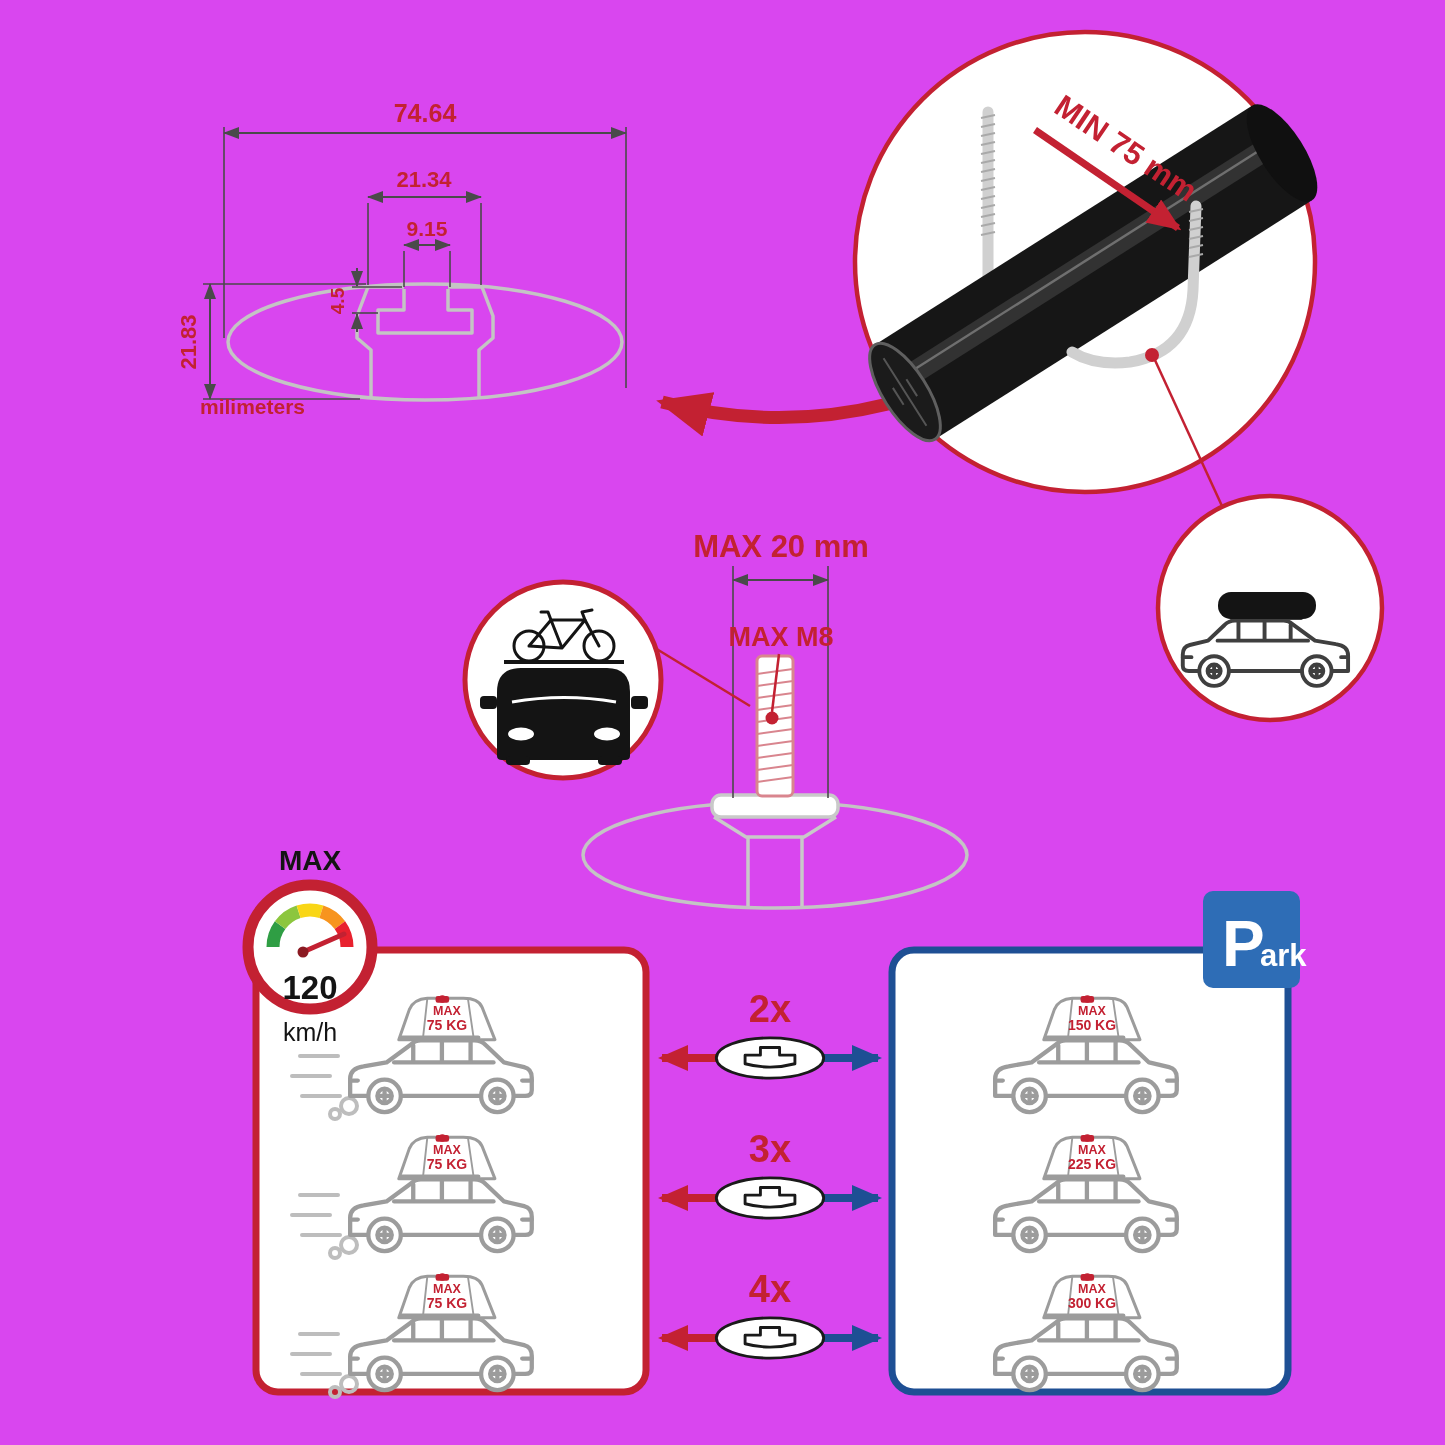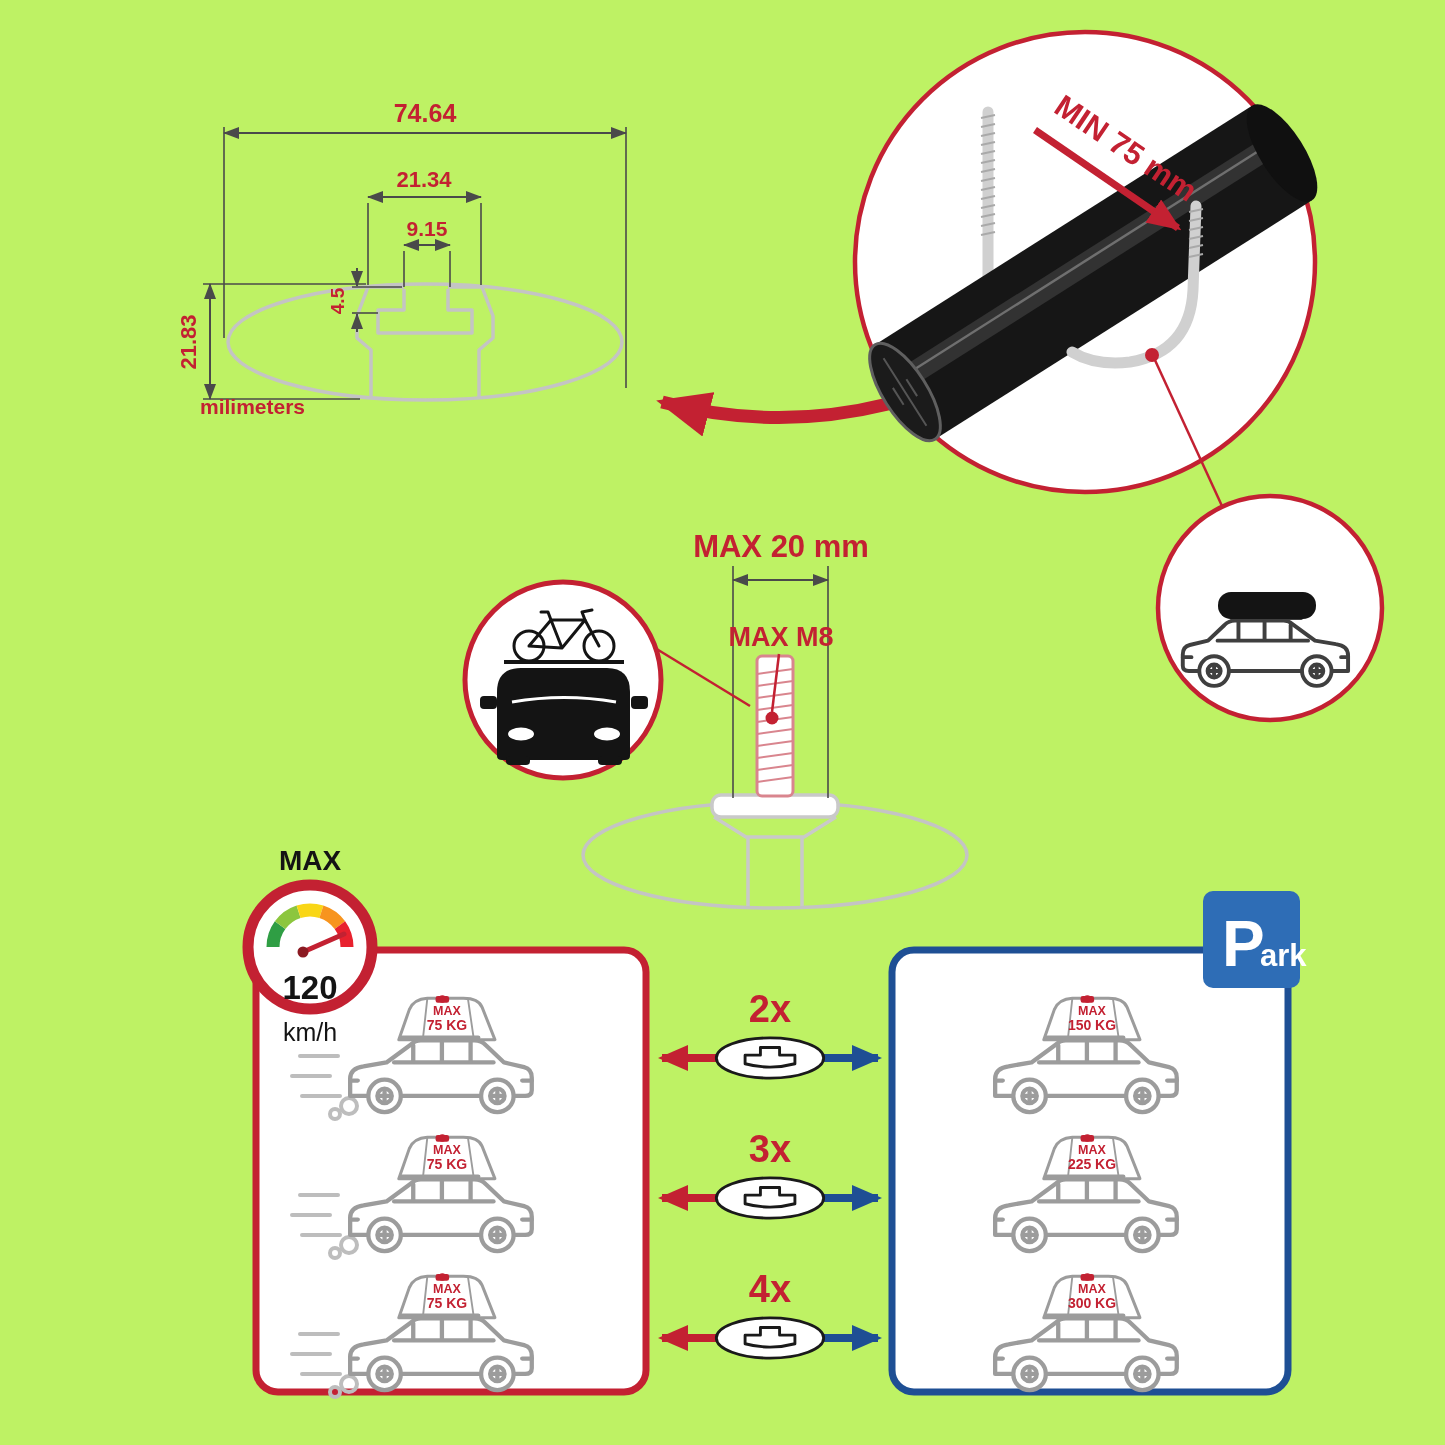--- a/index.html
+++ b/index.html
@@ -1,16 +1,16 @@
 <!DOCTYPE html>
 <html><head>
 <meta charset="utf-8">
 <style>
   html,body{margin:0;padding:0;background:#ffffff;}
-  .stage{width:1445px;height:1445px;position:relative;background:#bef264;text-decoration:underline;}
+  .stage{width:1445px;height:1445px;position:relative;background:#d946ef;text-decoration:underline;}
   svg{display:block;}
   svg text{font-family:"Liberation Sans","DejaVu Sans",sans-serif;}
   .dt{fill:#c32132;font-weight:bold;}
   .bk{fill:#141414;}
   use,symbol{overflow:visible;}
   .dimline{stroke:#4a4a4a;stroke-width:2;fill:none;}
   .extline{stroke:#4a4a4a;stroke-width:1.6;fill:none;}
   .grayart{stroke:#c4c4c4;stroke-width:3.5;fill:none;}
 </style>
 </head>

